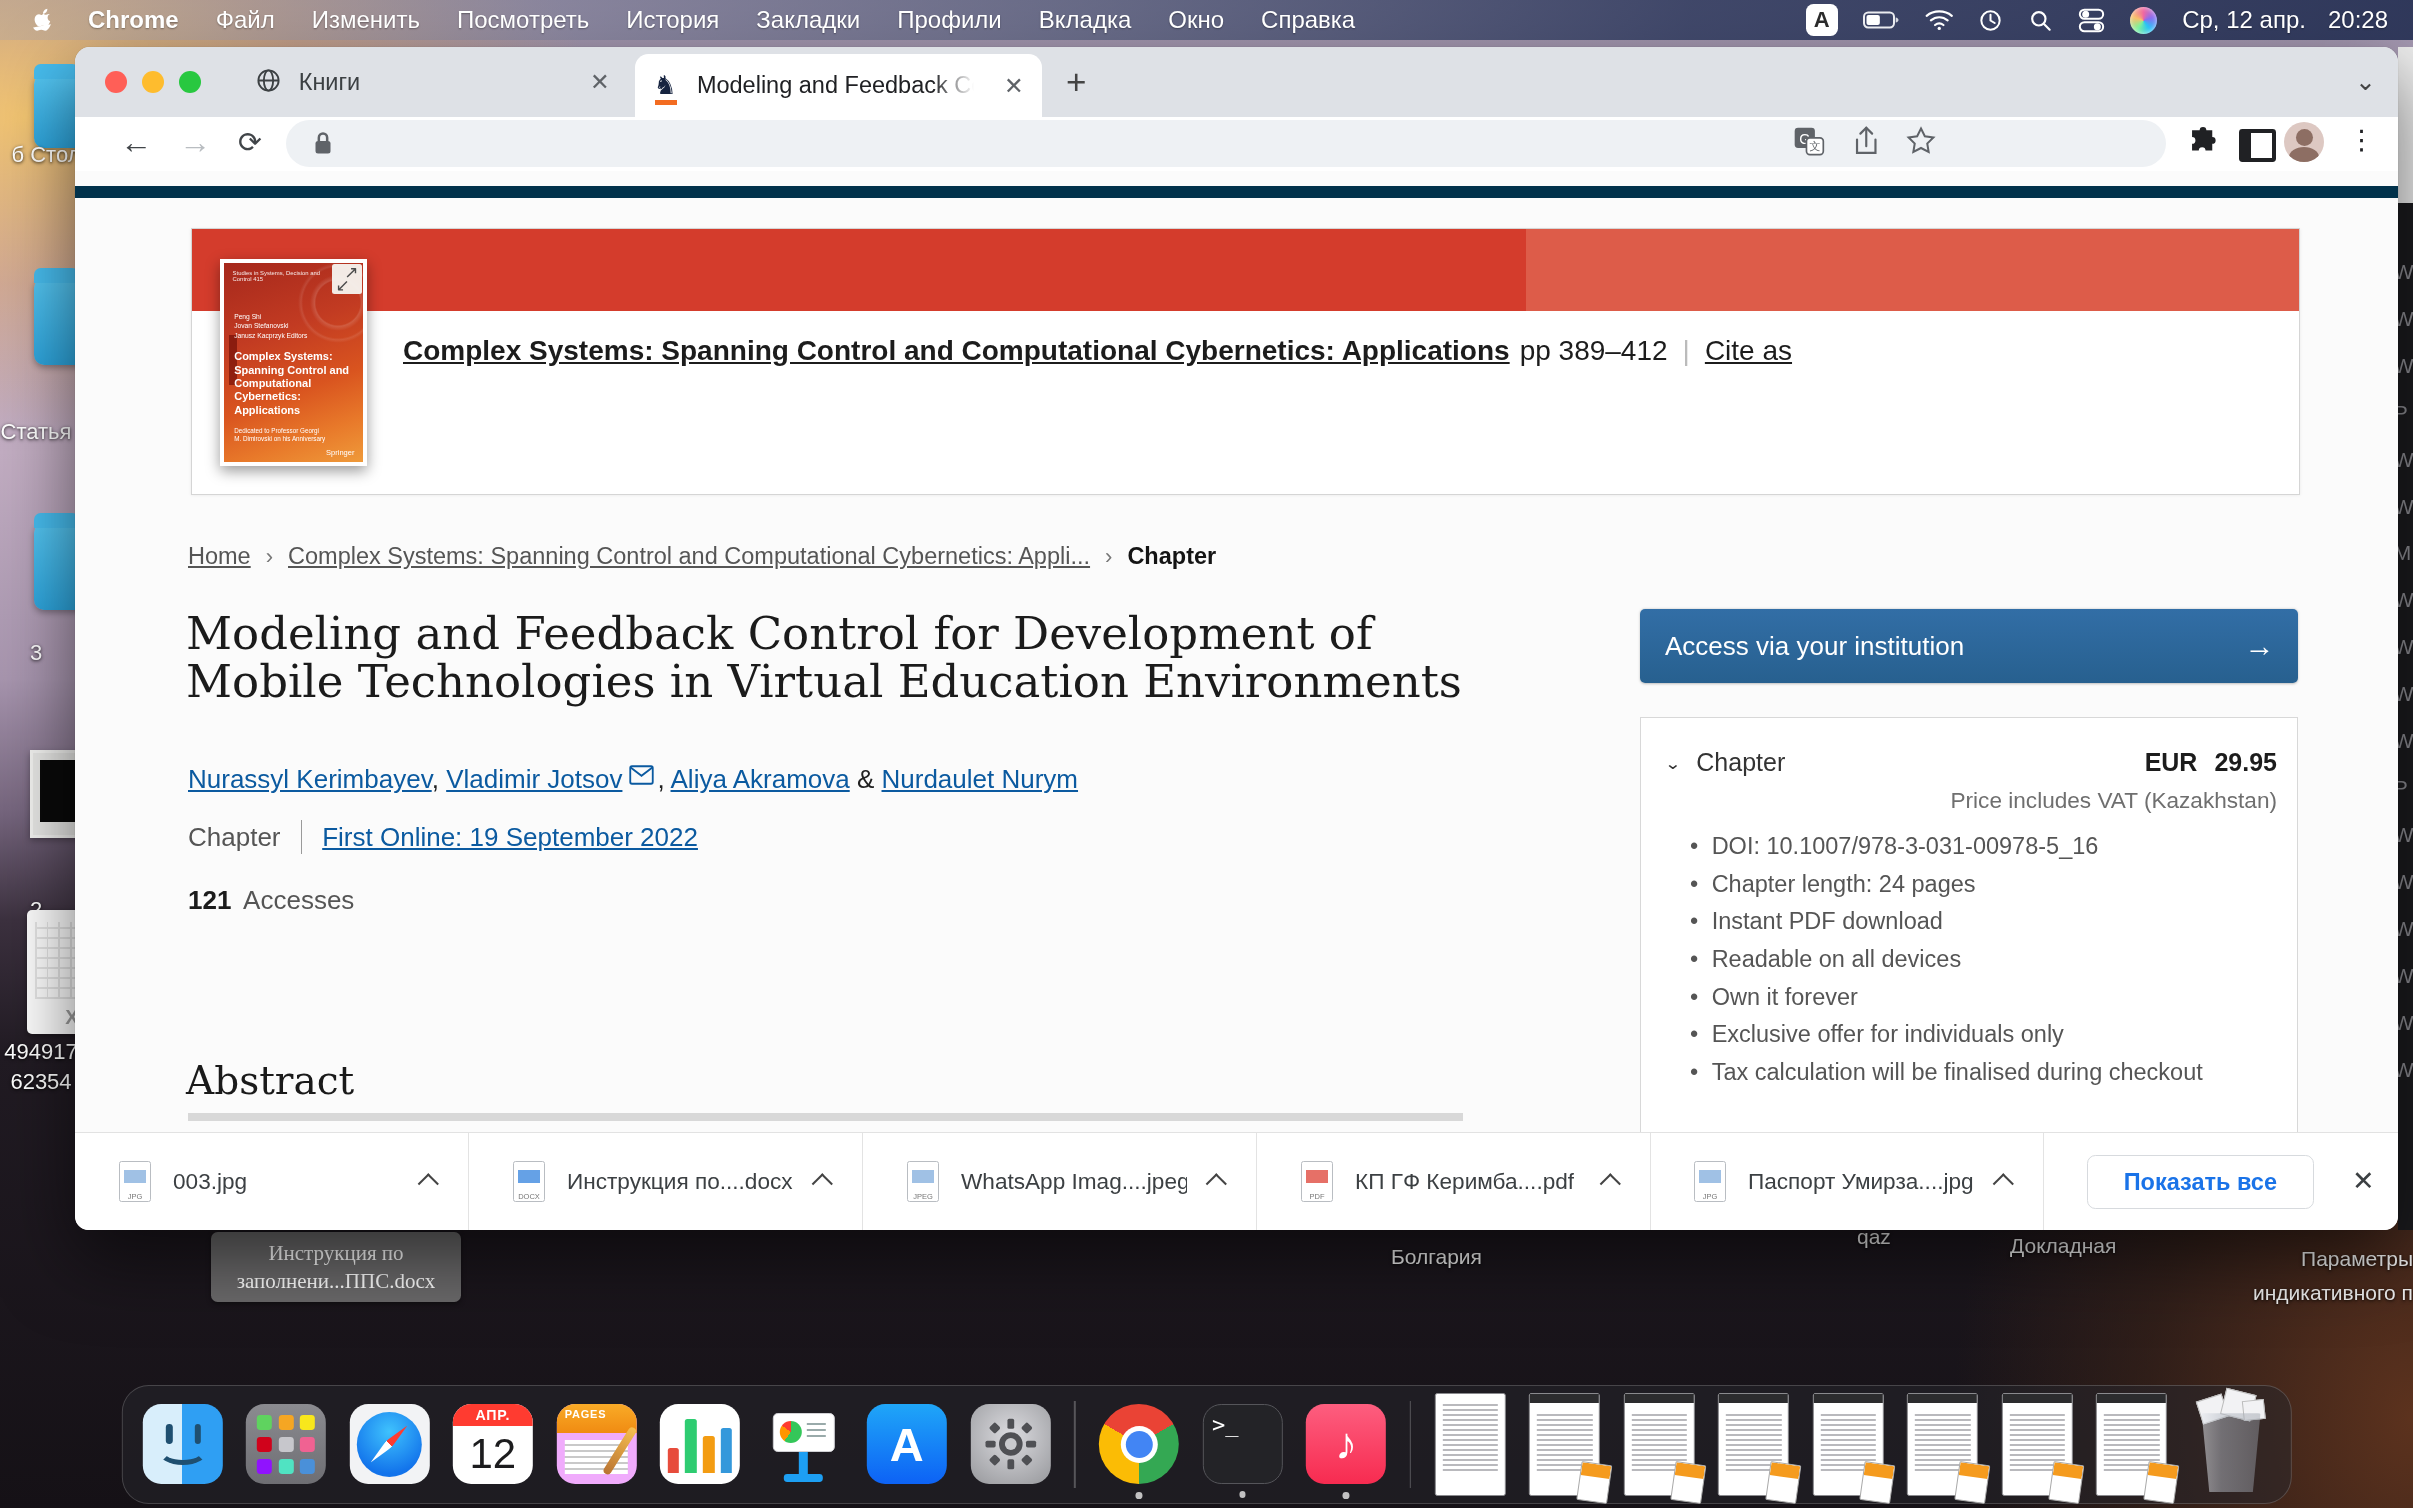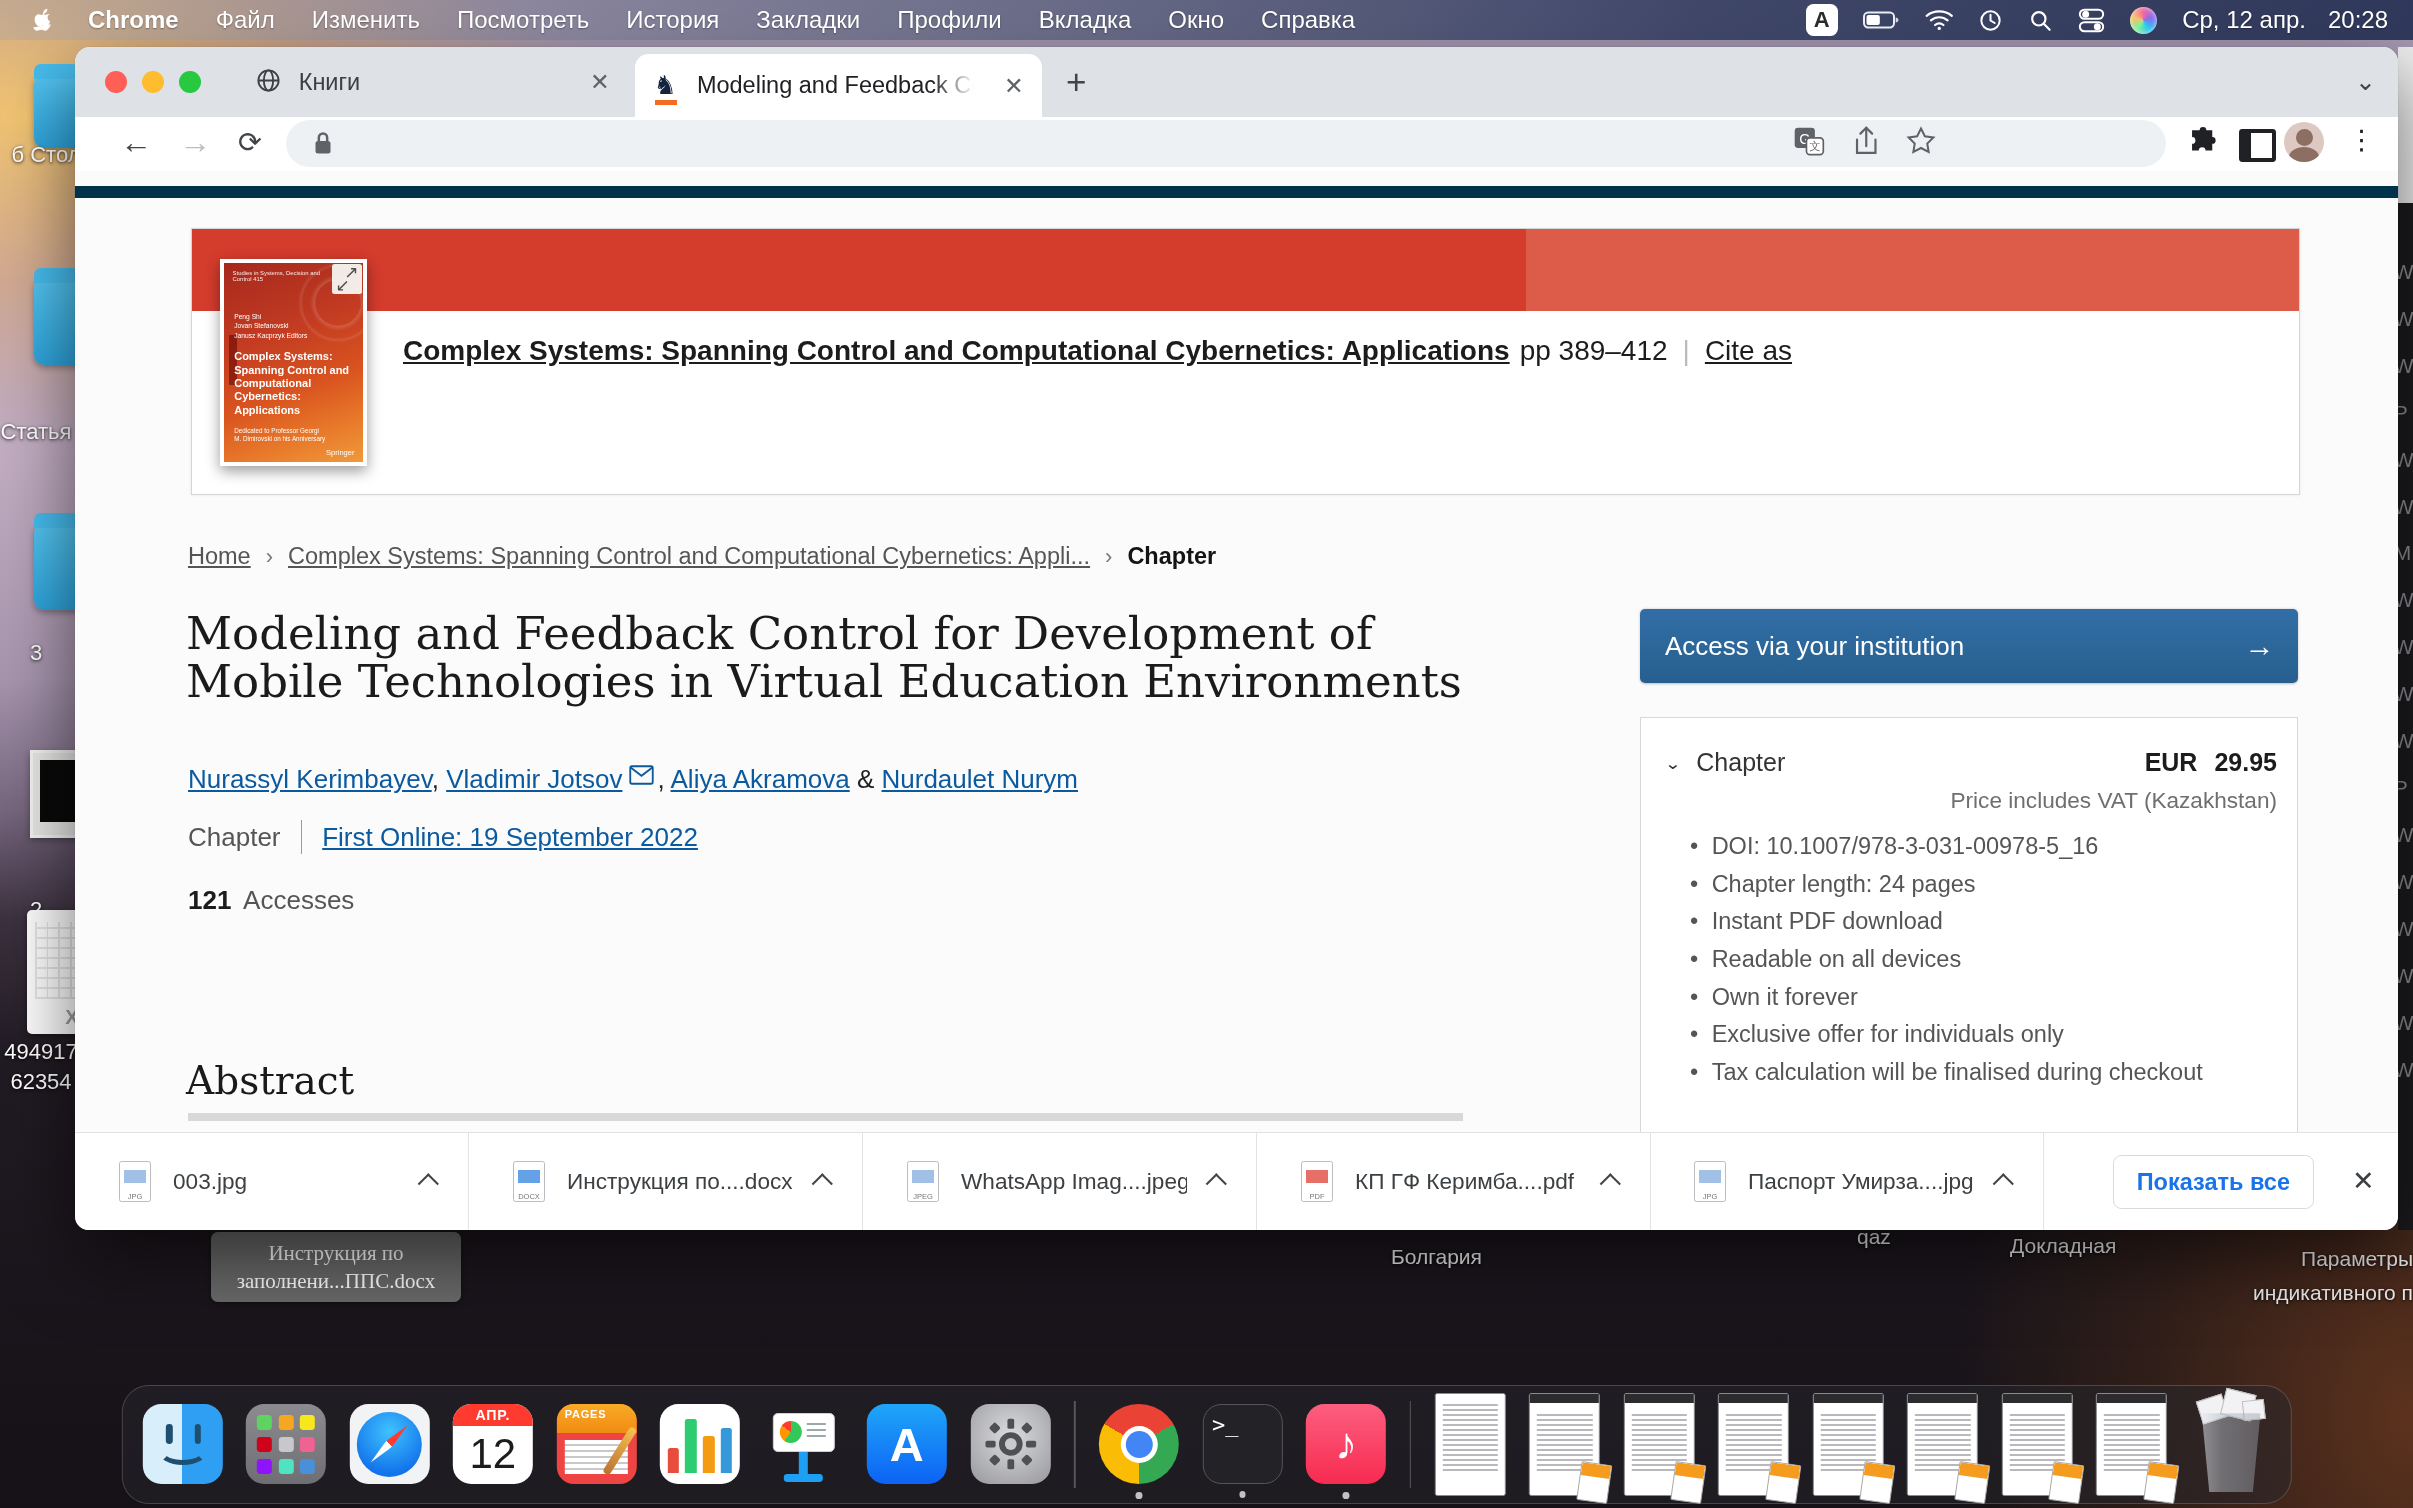--- a/index.html
+++ b/index.html
@@ -164,21 +164,21 @@
   
   #dlbar{position:absolute;left:0;bottom:0;right:0;height:97px;background:#fff;border-top:0.8px solid #e2e2e2;
     border-radius:0 0 13.4px 13.4px;}
   .dli{position:absolute;top:0;height:97px;width:394px;display:flex;align-items:center;border-right:0.8px solid #e3e3e3;box-sizing:border-box;}
   .dli .fico{margin-left:44px;position:relative;width:30px;height:39px;background:#fff;border:1.7px solid #b9bdc2;border-radius:2.5px;}
   .dli .fico::before{content:"";position:absolute;left:4.2px;top:7.5px;right:4.2px;height:13.4px;background:var(--fc,#8fb6e0);opacity:.85;}
   .dli .ext{position:absolute;left:0;right:0;bottom:0px;text-align:center;font-size:7.5px;color:#777;}
   .dli .nm{margin-left:22px;font-size:22.6px;color:#3c4043;white-space:nowrap;overflow:hidden;max-width:226px;}
   .dli .up{margin-left:auto;margin-right:30px;width:13.4px;height:13.4px;border-left:2.5px solid #444;border-top:2.5px solid #444;
     transform:rotate(45deg) translateY(3.4px);}
-  #showall{position:absolute;right:84px;top:22px;height:52px;padding:0 23px;border:1.7px solid #d7dade;border-radius:8.4px;
+  #showall{position:absolute;right:84px;top:22px;height:52px;padding:0 36px;border:1.7px solid #d7dade;border-radius:8.4px;
     color:#1a73e8;font-size:23.5px;font-weight:600;display:flex;align-items:center;background:#fff;}
   #dlclose{position:absolute;right:23.5px;top:32px;font-size:27px;color:#3c4043;}
   
   #dock{position:absolute;left:50%;bottom:4.2px;transform:translateX(-50%);height:117px;z-index:20;
     display:flex;align-items:center;gap:23.5px;padding:0 20px;
     background:rgba(38,38,44,.52);border:0.8px solid rgba(255,255,255,.18);border-radius:27px;}
   .dkapp{position:relative;width:80px;height:80px;border-radius:18.4px;flex:none;}
   .dot{position:absolute;left:50%;bottom:-14.2px;width:6.7px;height:6.7px;border-radius:50%;background:rgba(235,235,235,.8);transform:translateX(-50%);}
   .dksep{width:1.7px;height:87px;background:rgba(255,255,255,.25);flex:none;}
   
@@ -196,21 +196,21 @@
   #dk-safari .dial{position:relative;width:65px;height:65px;border-radius:50%;
     background:radial-gradient(circle at 50% 30%,#3fc2fd,#1273eb 75%);}
   #dk-safari .needle{position:absolute;left:50%;top:50%;width:8.4px;height:52px;margin:-26px 0 0 -4.2px;
     background:linear-gradient(180deg,#ff3b30 50%,#fff 50%);transform:rotate(45deg);
     clip-path:polygon(50% 0,100% 50%,50% 100%,0 50%);}
   
   #dk-cal{background:#fff;overflow:hidden;text-align:center;}
   #dk-cal .mon{background:#ff3b30;color:#fff;font-size:14.2px;font-weight:700;height:22px;line-height:22.6px;letter-spacing:0.8px;}
   #dk-cal .day{font-size:42px;color:#1c1c1e;line-height:55px;font-weight:300;}
   
-  #dk-pages{background:#ef4444;overflow:hidden;border-radius:17px;}
+  #dk-pages{background:#f0abfc;overflow:hidden;}
   #dk-pages .top{height:28.5px;background:linear-gradient(180deg,#f9ab27,#f08b12);color:#fff;font-size:11px;font-weight:700;
     padding:3.4px 0 0 8.4px;box-sizing:border-box;letter-spacing:0.8px;}
   #dk-pages .txt{margin:6.7px 8.4px;height:34px;
     background:repeating-linear-gradient(#fff 0 4.2px,#c9c9c9 4.2px 5.9px);}
   #dk-pages .pen{position:absolute;right:11.7px;top:20px;width:8.4px;height:54px;border-radius:4.2px;
     background:linear-gradient(180deg,#f8c050,#b87333);transform:rotate(32deg);}
   
   #dk-numbers{background:#fff;display:flex;align-items:flex-end;justify-content:center;gap:5.9px;padding-bottom:11.7px;box-sizing:border-box;}
   #dk-numbers i{width:11.7px;border-radius:2.5px 2.5px 0 0;display:block;}
   

